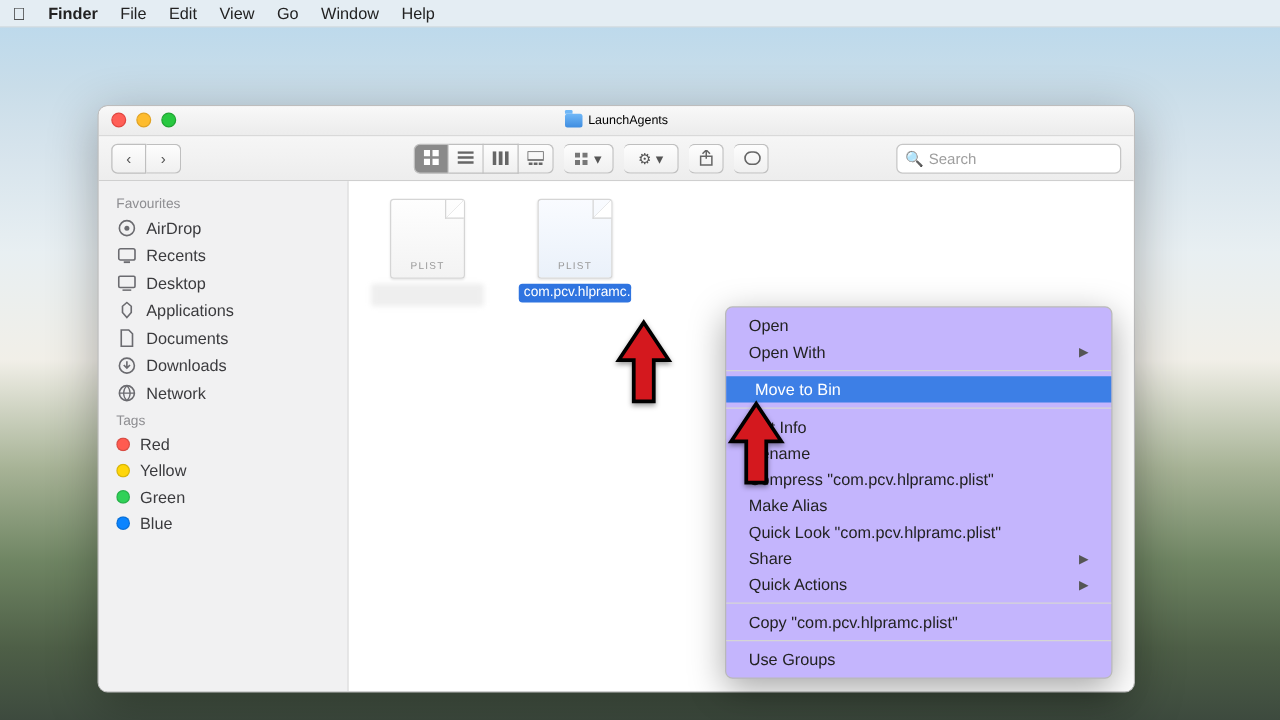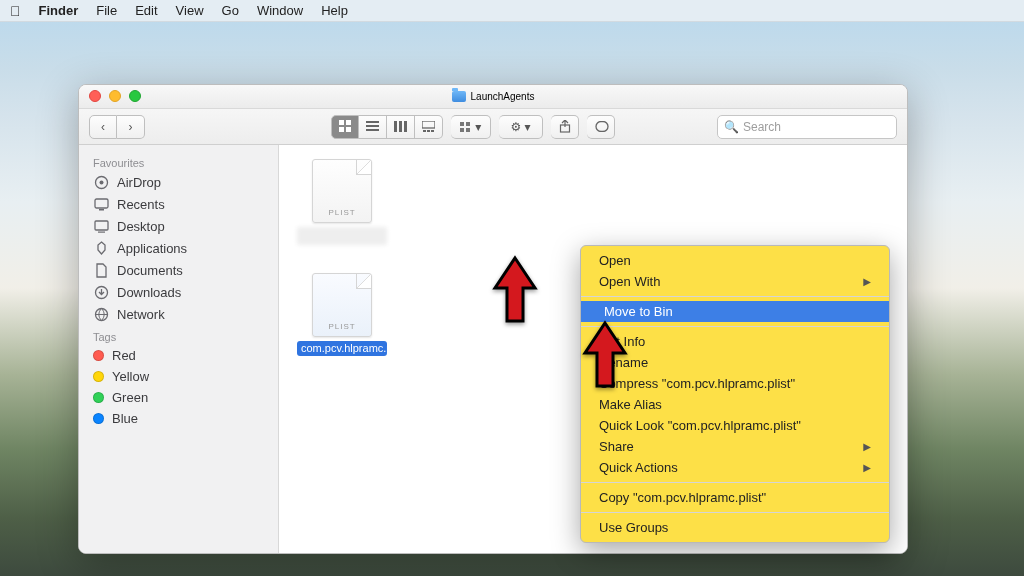--- a/index.html
+++ b/index.html
@@ -39,30 +39,30 @@
   .tb-group.single .tb-btn{border-radius:5px;}
   .tb-btn.active{background:#8a8a8a;color:#fff;}
   .search{flex:0 0 180px;height:24px;border:1px solid #c6c6c6;border-radius:5px;background:#fff;display:flex;align-items:center;padding:0 6px;color:#9e9e9e;font-size:12px;gap:4px;margin-left:auto;}
   .body{flex:1;display:flex;min-height:0;}
   .sidebar{width:200px;background:#f1f1f2;border-right:1px solid #d8d8d8;padding:6px 0;overflow:hidden;font-size:13px;}
   .sb-head{color:#8e8e92;font-size:11px;padding:6px 14px 2px;}
   .sb-item{display:flex;align-items:center;gap:8px;padding:3px 14px;color:#3b3b3e;}
   .sb-icon{width:16px;height:16px;display:flex;align-items:center;justify-content:center;color:#6b6b70;}
   .tag-dot{width:11px;height:11px;border-radius:50%;border:1px solid rgba(0,0,0,0.15);}
   .content{flex:1;background:#fff;position:relative;padding:14px 18px;}
-  .file-grid{display:flex;gap:28px;align-items:flex-start;flex-direction:column;}
+  .file-grid{display:flex;gap:28px;align-items:flex-start;}
   .file-item{width:90px;display:flex;flex-direction:column;align-items:center;gap:4px;}
   .file-icon{width:60px;height:64px;background:linear-gradient(#fefefe,#f3f3f3);border:1px solid #d5d5d5;border-radius:3px;position:relative;box-shadow:0 1px 2px rgba(0,0,0,0.1);}
   .file-icon::after{content:'';position:absolute;top:0;right:0;width:14px;height:14px;background:linear-gradient(135deg,transparent 48%,#ddd 50%,#fff 52%);border-bottom:1px solid #d5d5d5;border-left:1px solid #d5d5d5;}
   .file-ext{position:absolute;bottom:5px;left:0;right:0;text-align:center;font-size:8px;letter-spacing:1px;color:#999;}
   .file-item.selected .file-icon{background:linear-gradient(#f9fbff,#eaf1fa);}
   .file-name{font-size:11px;text-align:center;line-height:1.2;color:#333;max-width:100%;}
   .file-item.selected .file-name{background:#2f74e0;color:#fff;border-radius:3px;padding:1px 4px;}
   .file-blur{width:90px;height:18px;background:#eee;filter:blur(2px);border-radius:2px;}
-  .ctx-menu{position:absolute;left:580px;top:245px;width:310px;background:#fde047;border:1px solid #b9b9b9;border-radius:6px;box-shadow:0 8px 28px rgba(0,0,0,0.35);padding:4px 0;font-size:13px;}
+  .ctx-menu{position:absolute;left:580px;top:245px;width:310px;background:#c4b5fd;border:1px solid #b9b9b9;border-radius:6px;box-shadow:0 8px 28px rgba(0,0,0,0.35);padding:4px 0;font-size:13px;}
   .ctx-item{padding:3px 18px;display:flex;justify-content:space-between;align-items:center;color:#222;}
   .ctx-item.hl{background:#3d7fe6;color:#fff;padding-left:23px;}
   .ctx-sep{height:1px;background:#d5d5d5;margin:4px 0;}
   .ctx-sub{color:#555;font-size:10px;}
   .arrow{position:absolute;width:50px;height:70px;pointer-events:none;}
   .arrow svg{width:100%;height:100%;filter:drop-shadow(0 2px 2px rgba(0,0,0,0.4));}
   .arrow1{left:490px;top:255px;}
   .arrow2{left:580px;top:320px;}
 </style>
 </head>

